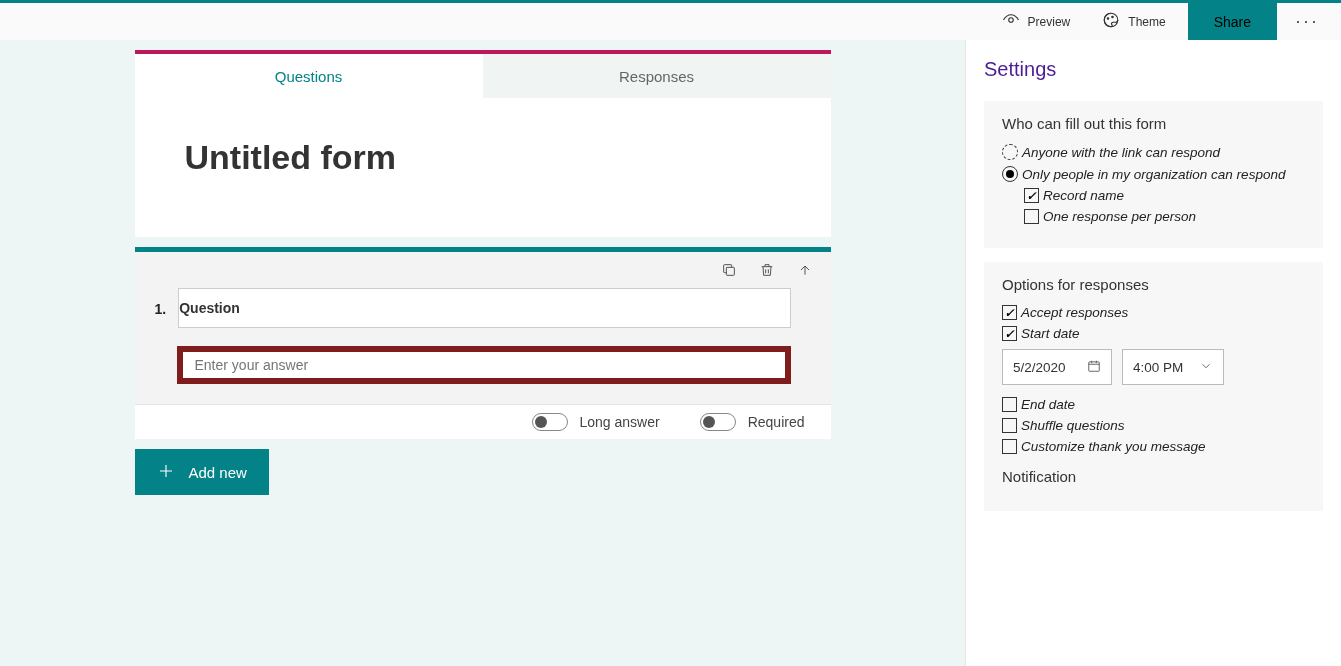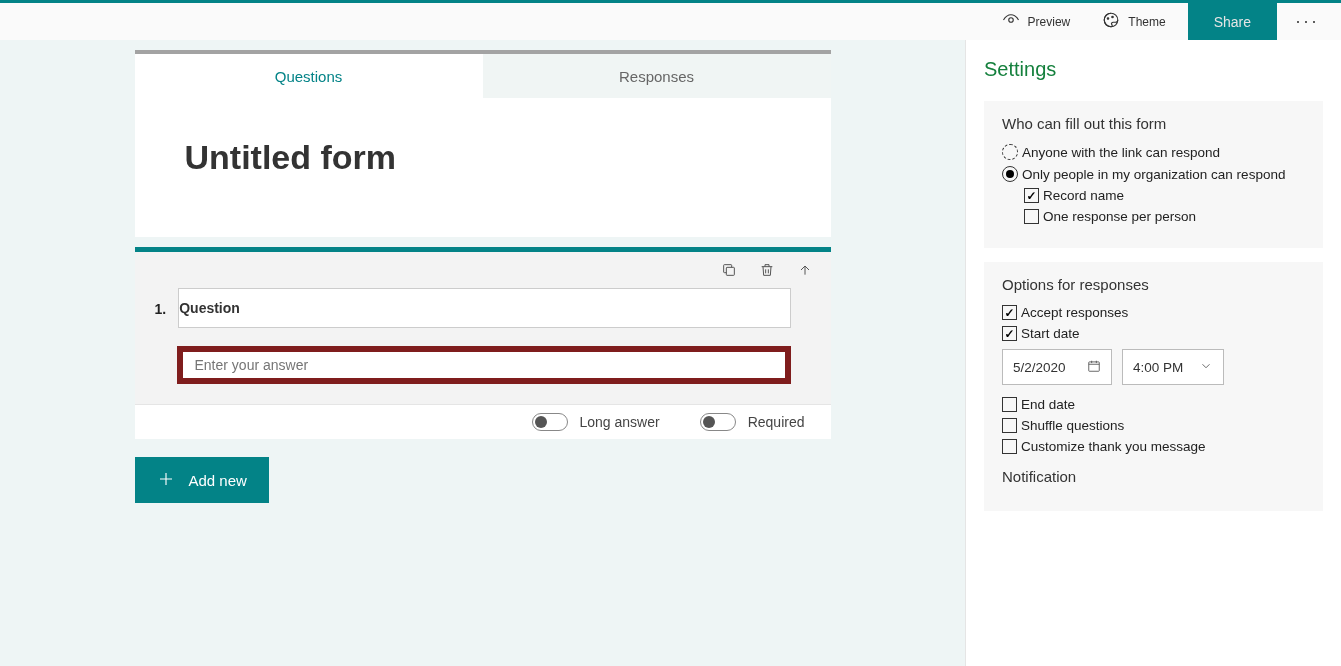--- a/index.html
+++ b/index.html
@@ -2,28 +2,28 @@
 <html><head>
 <meta charset="utf-8">
 <style>
   * { box-sizing: border-box; margin: 0; padding: 0; font-family: "Segoe UI", Arial, sans-serif; }
   body { background: #eef5f5; color: #333; width: 1341px; height: 666px; overflow: hidden; }
 
   
   .topbar { height: 40px; background: #fafafa; border-top: 3px solid #038387; display: flex; align-items: center; justify-content: flex-end; padding-right: 10px; }
   .topbar .tb-btn { display: flex; align-items: center; gap: 8px; padding: 0 16px; height: 40px; cursor: pointer; font-size: 12px; color: #333; }
   .topbar .tb-btn svg { width: 18px; height: 18px; }
-  .share-btn { background: #038387; color: #e5e5e5; padding: 0 26px; height: 38px; display: flex; align-items: center; font-size: 14px; margin: 0 6px; cursor: pointer; }
+  .share-btn { background: #038387; color: #000000; padding: 0 26px; height: 38px; display: flex; align-items: center; font-size: 14px; margin: 0 6px; cursor: pointer; }
   .ellipsis { padding: 0 12px; cursor: pointer; font-size: 18px; letter-spacing: 2px; color: #444; }
 
   
   .main { display: flex; }
   .canvas-wrap { flex: 1; display: flex; justify-content: center; }
   .canvas { width: 696px; background: transparent; margin-top: 10px; }
-  .tabs { display: flex; height: 48px; border-top: 4px solid #a3a3a3; }
+  .tabs { display: flex; height: 48px; border-top: 4px solid #be185d; }
   .tab { flex: 1; display: flex; align-items: center; justify-content: center; font-size: 15px; cursor: pointer; }
   .tab.active { background: #fff; color: #038387; }
   .tab.inactive { background: #f0f5f4; color: #666; }
 
   .form-card { background: #fff; padding: 40px 50px 60px 50px; }
   .form-title { font-size: 34px; font-weight: 700; color: #333; }
 
   .question-card { margin-top: 10px; background: #f3f3f3; border-top: 5px solid #038387; }
   .q-toolbar { display: flex; justify-content: flex-end; gap: 22px; padding: 10px 18px 6px 18px; }
   .q-toolbar svg { width: 16px; height: 16px; cursor: pointer; color: #555; }
@@ -32,30 +32,30 @@
   .q-num { font-size: 14px; font-weight: 600; color: #222; margin-top: 2px; }
   .q-input { flex: 1; background: #fff; border: 1px solid #ccc; height: 40px; padding: 0 0; font-size: 14px; color: #333; font-weight: 600; }
   .ans-row { margin-top: 18px; margin-left: 22px; }
   .ans-input { width: 100%; background: #fff; border: 6px solid #7f1d1d; height: 38px; padding: 0 12px; font-size: 14px; color: #888; }
 
   .q-footer { background: #fff; border-top: 1px solid #e5e5e5; padding: 8px 26px; display: flex; justify-content: flex-end; gap: 40px; align-items: center; }
   .toggle-group { display: flex; align-items: center; gap: 12px; font-size: 14px; color: #444; }
   .toggle { width: 36px; height: 18px; border: 1px solid #888; border-radius: 18px; position: relative; cursor: pointer; background: #fff; }
   .toggle .knob { position: absolute; top: 2px; left: 2px; width: 12px; height: 12px; border-radius: 50%; background: #555; }
 
-  .add-new { margin-top: 18px; background: #038387; color: #fff; display: inline-flex; align-items: center; gap: 14px; padding: 0 22px; height: 46px; font-size: 15px; cursor: pointer; }
+  .add-new { margin-top: 10px; background: #038387; color: #fff; display: inline-flex; align-items: center; gap: 14px; padding: 0 22px; height: 46px; font-size: 15px; cursor: pointer; }
   .add-new svg { width: 18px; height: 18px; }
 
   
   .settings { width: 376px; background: #fff; border-left: 1px solid #e5e5e5; padding: 18px 18px 30px 18px; height: 626px; overflow: auto; }
-  .settings h1 { font-size: 20px; font-weight: 400; color: #15803d; margin-bottom: 20px; }
+  .settings h1 { font-size: 20px; font-weight: 400; color: #4c1d95; margin-bottom: 20px; }
   .section { background: #f7f7f7; padding: 14px 18px 18px 18px; margin-bottom: 14px; }
   .section-title { font-size: 15px; color: #333; margin-bottom: 12px; }
 
-  .opt { display: flex; align-items: center; gap: 4px; font-size: 13.5px; color: #222; margin: 6px 0; cursor: pointer; }
+  .opt { display: flex; align-items: center; gap: 4px; font-size: 13.5px; color: #222; margin: 6px 0; cursor: pointer; font-style: italic; }
   .opt.indent { margin-left: 22px; }
 
   .radio-box { width: 16px; height: 16px; border-radius: 50%; border: 1px solid #333; display: flex; align-items: center; justify-content: center; flex-shrink: 0; }
   .radio-box.dashed { border: 1px dashed #333; }
   .radio-box .dot { width: 8px; height: 8px; border-radius: 50%; background: #000; }
 
   .check-box { width: 15px; height: 15px; border: 1px solid #333; display: flex; align-items: center; justify-content: center; flex-shrink: 0; }
   .check-box.checked::after { content: "✓"; font-size: 12px; line-height: 1; color: #000; font-weight: bold; }
 
   .date-row { display: flex; gap: 10px; margin: 8px 0 12px 0; }

